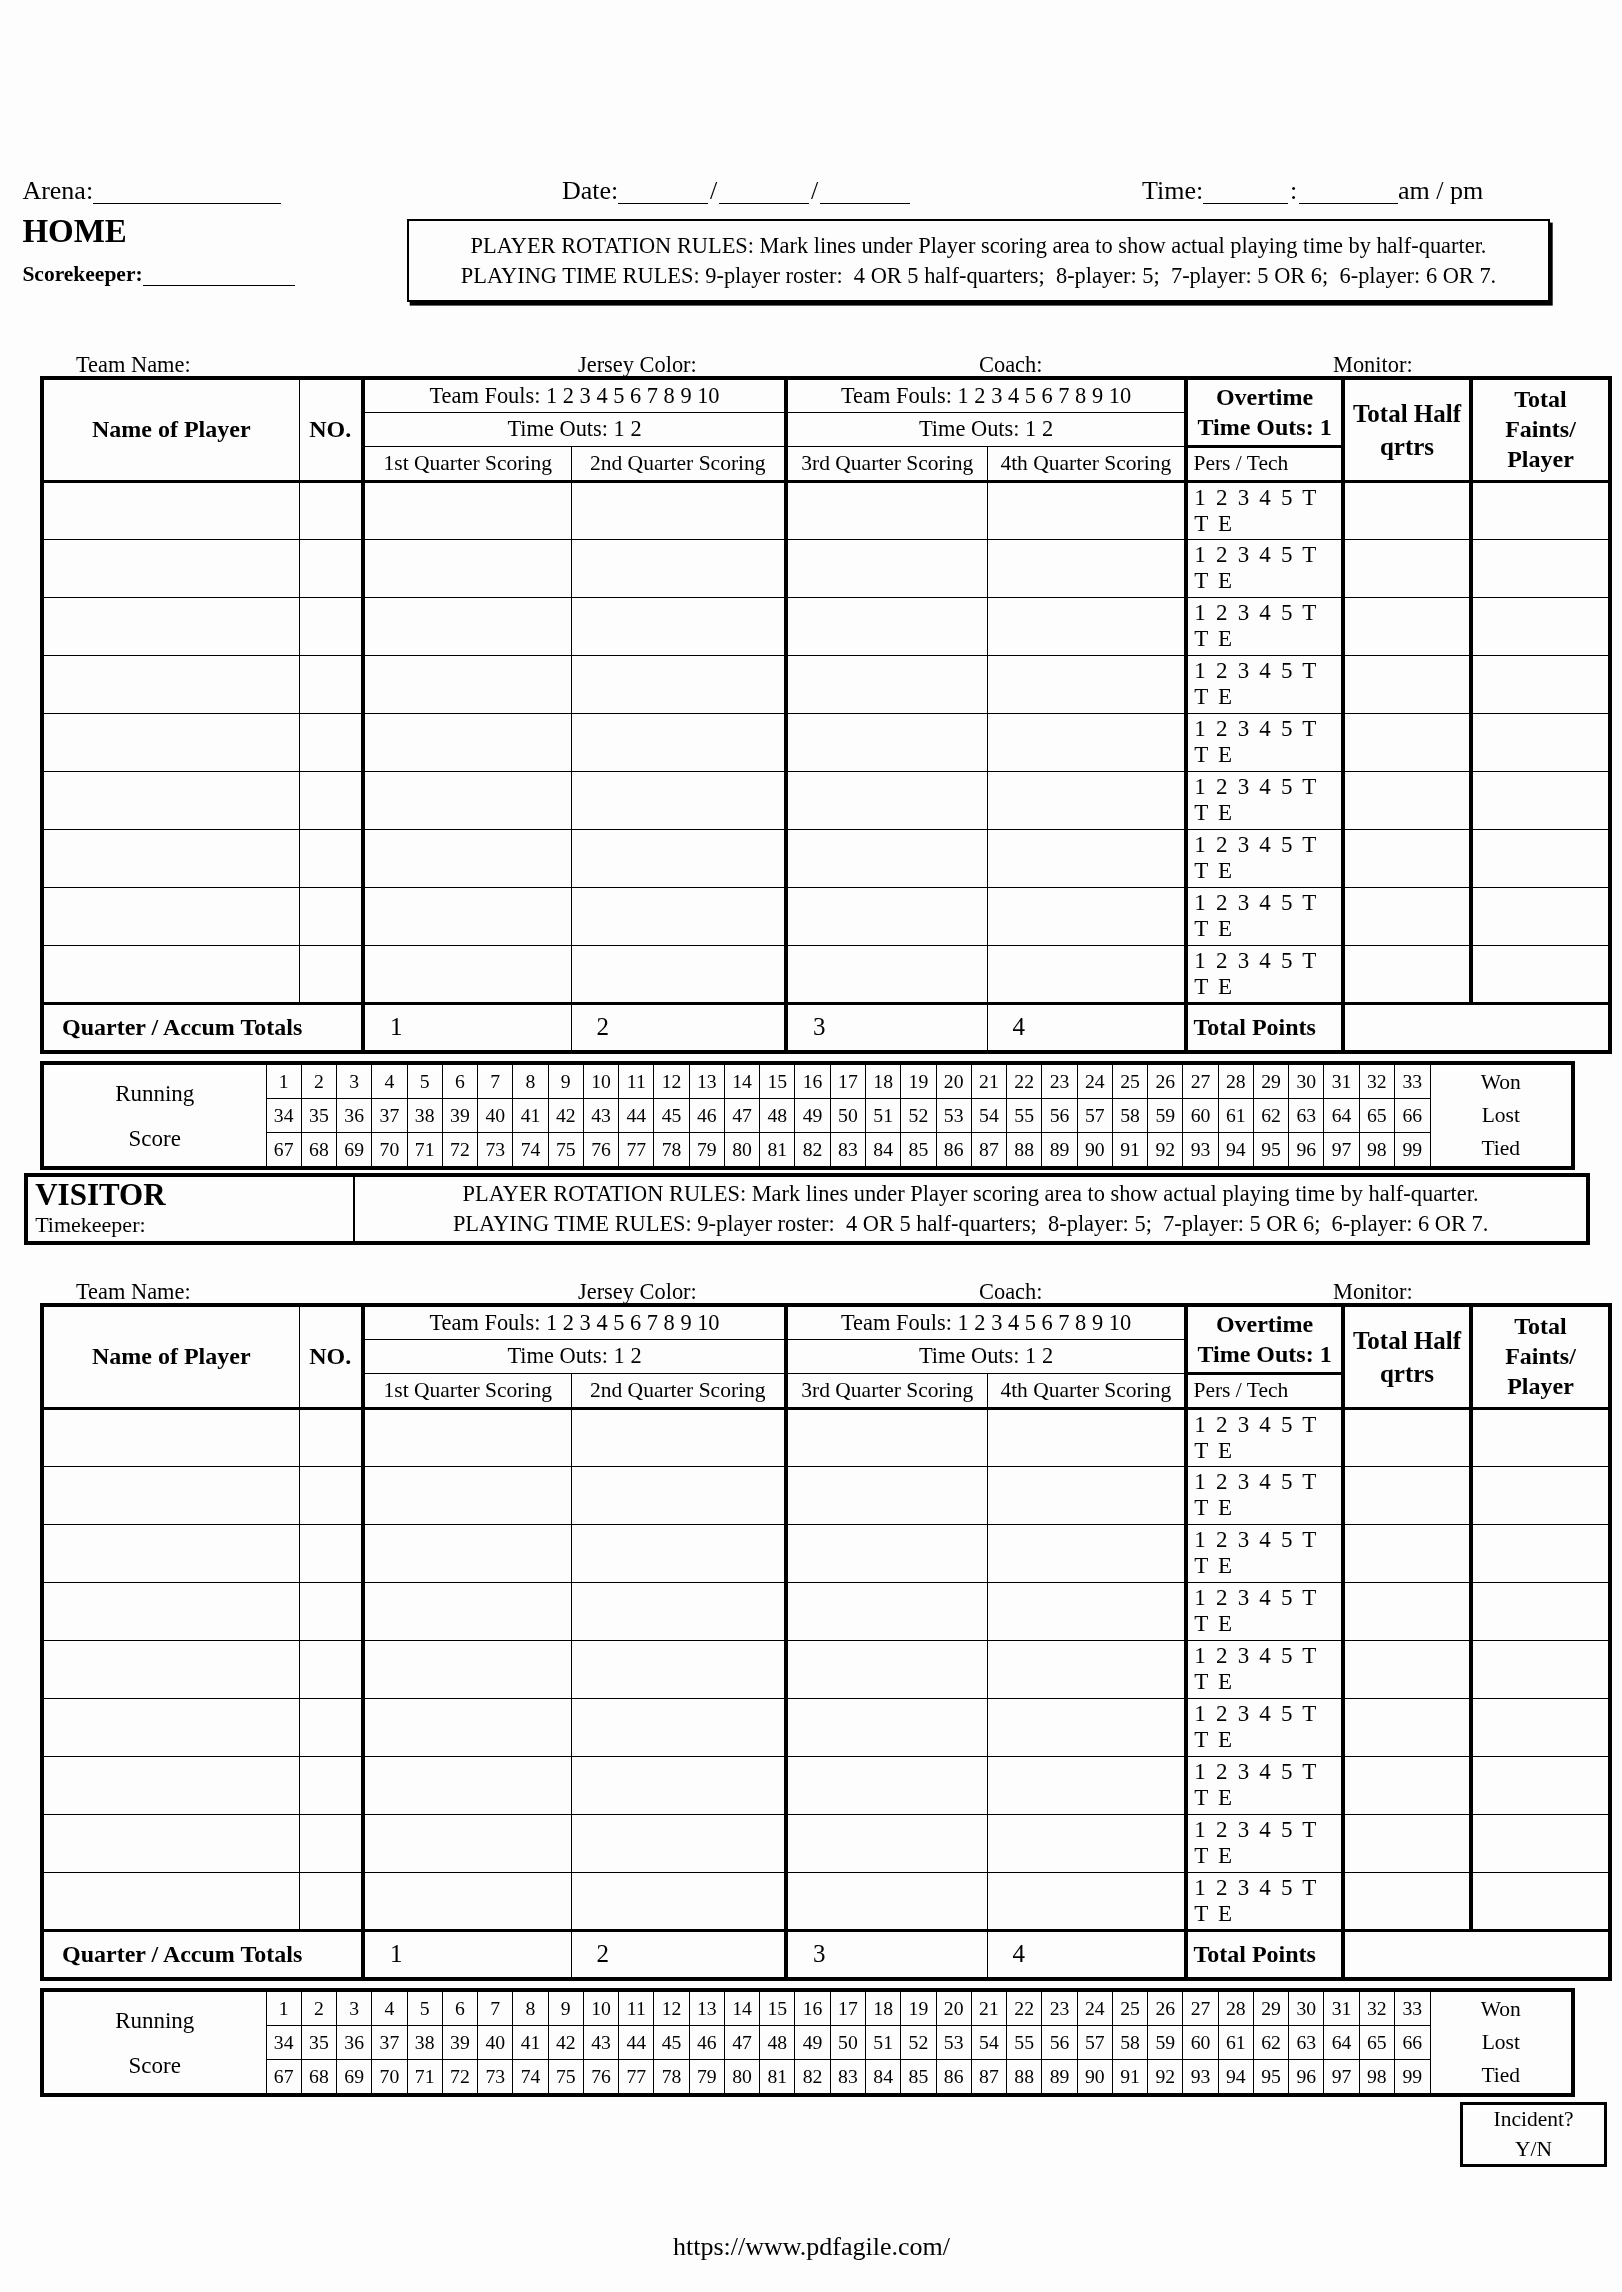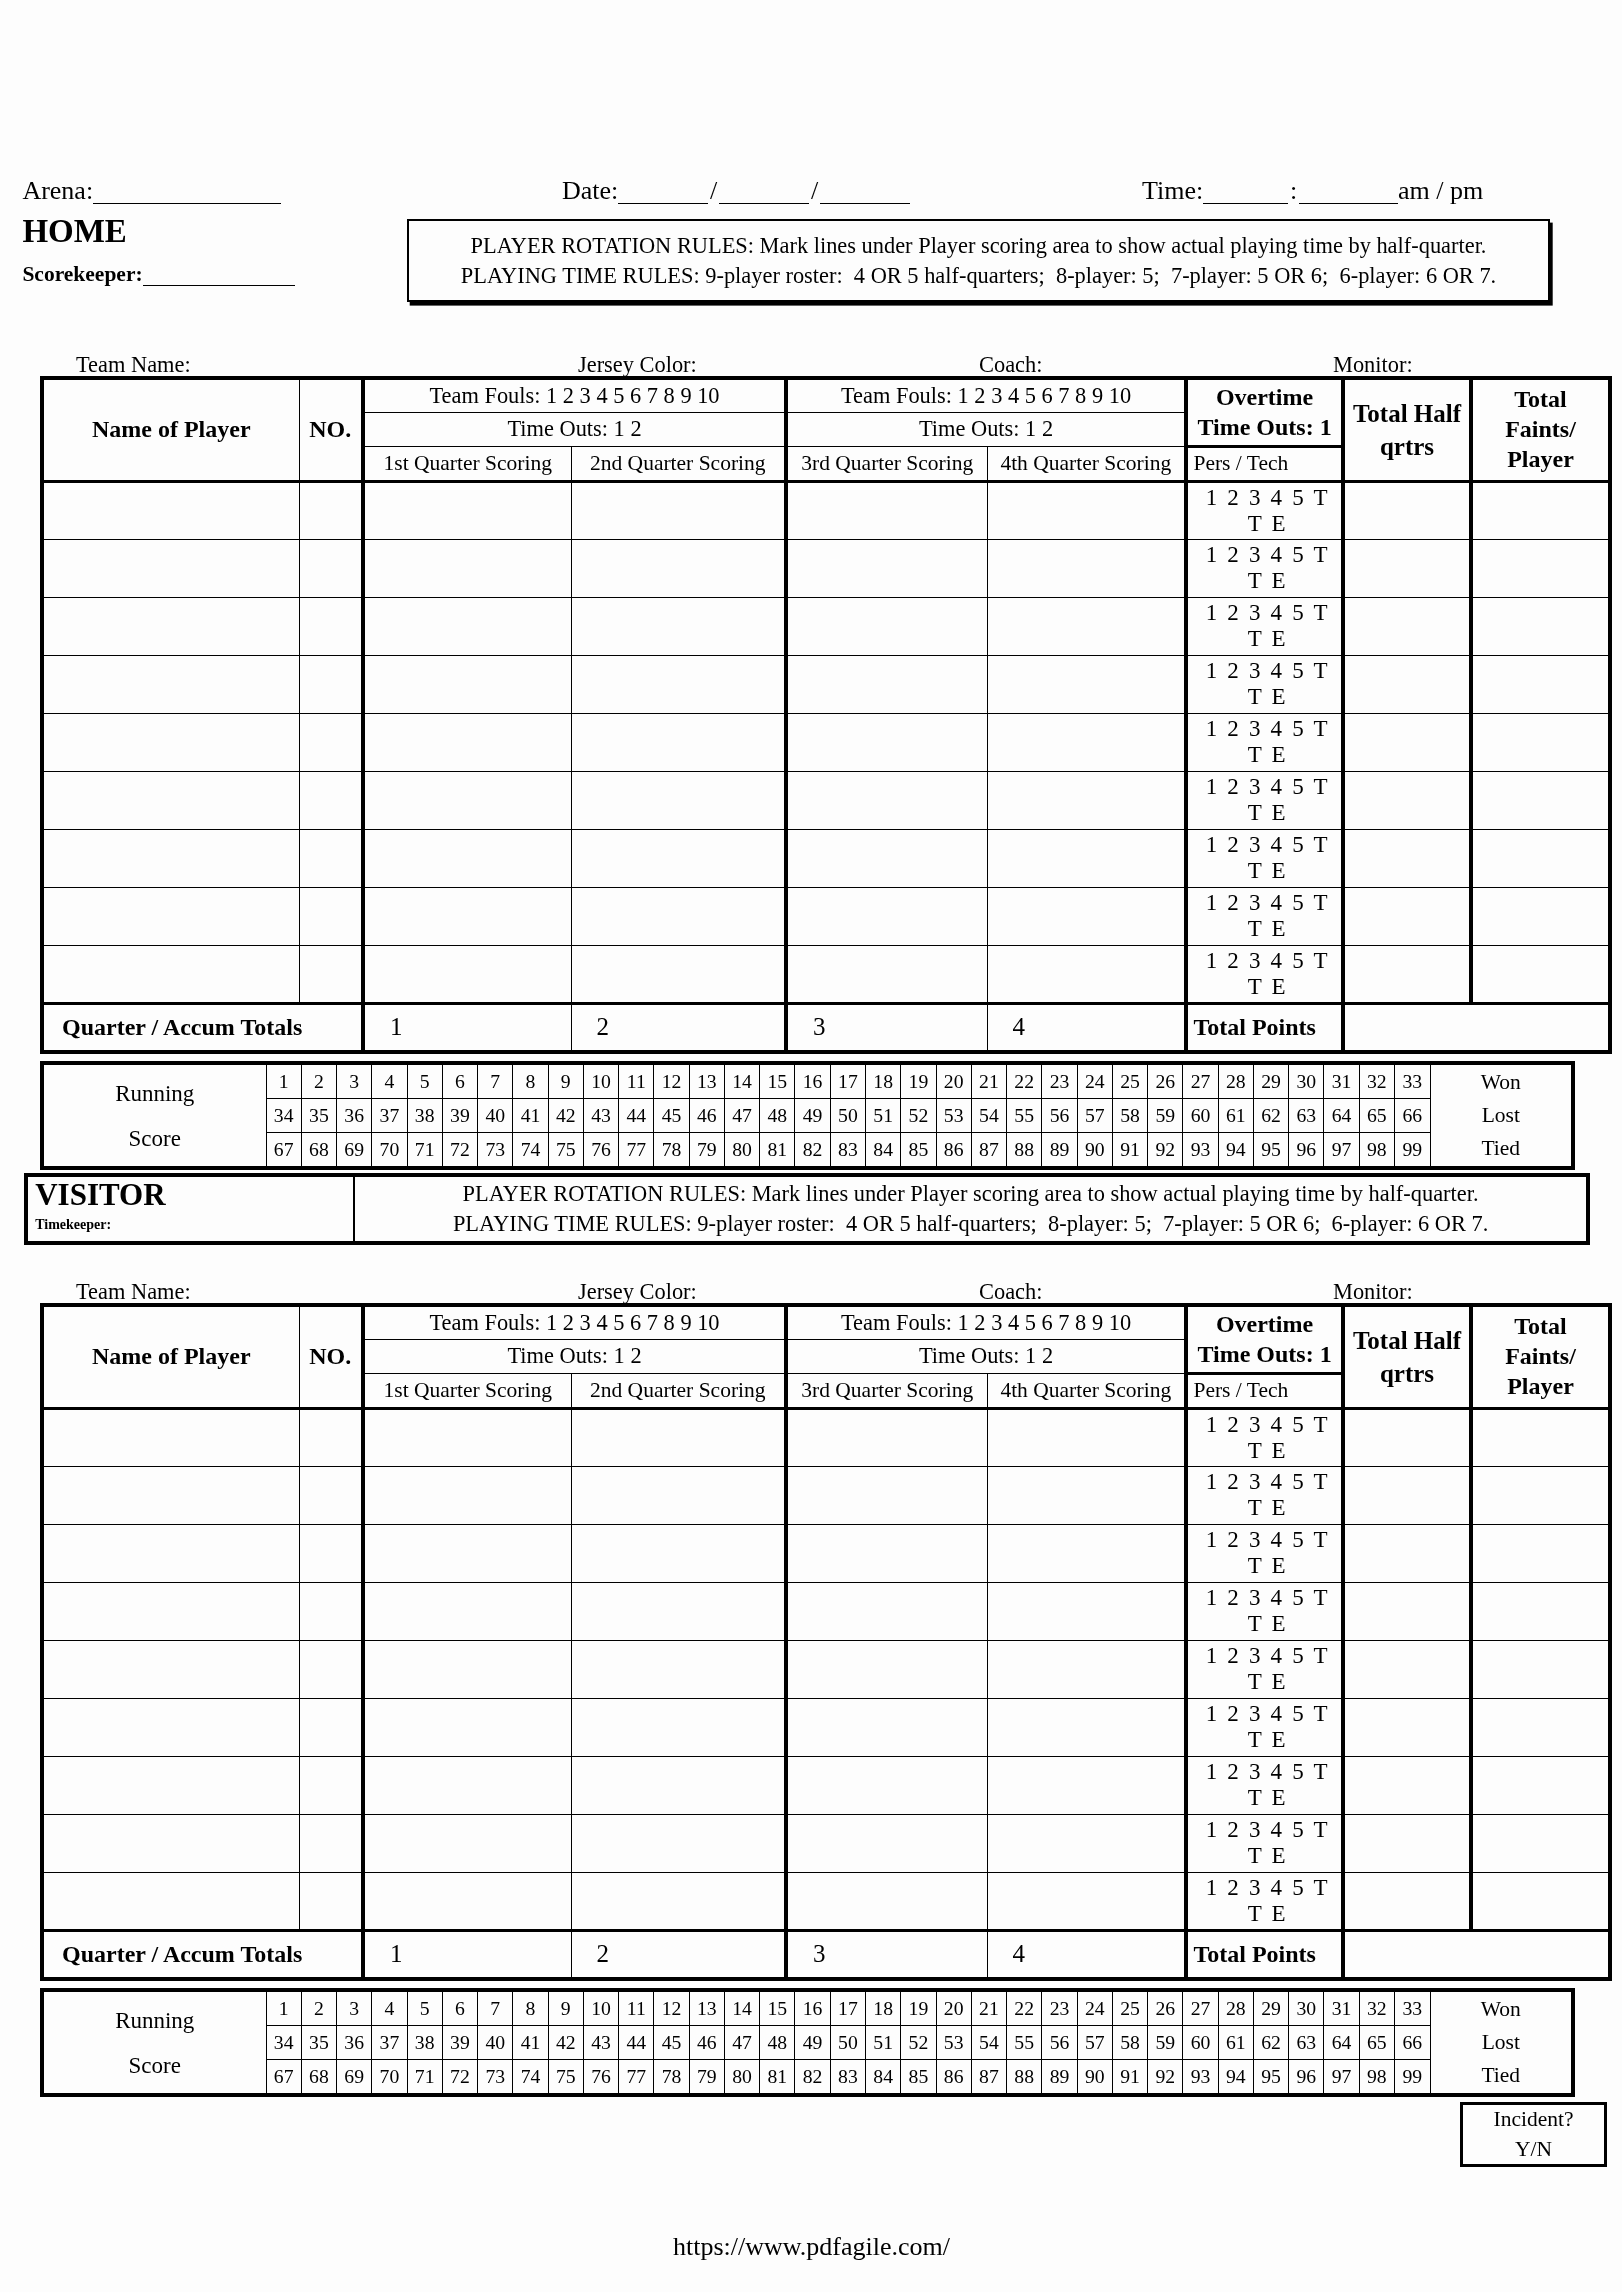--- a/index.html
+++ b/index.html
@@ -34,40 +34,40 @@
   .roster thead tr.h3 td, .roster thead th[rowspan="3"]{border-bottom-width:3.6px;}
   .roster th.name-h,.roster th.no-h{font-weight:bold; font-size:24px;}
   .roster th.tf{font-size:22.4px;}
   .roster tr.h2 td{font-size:22.4px;}
   .roster tr.h3 td{font-size:21.5px;}
   .roster th.ot-h{font-weight:bold; font-size:24px; border-bottom-width:3.6px; line-height:30px;}
   .roster th.half-h{font-weight:bold; font-size:25px; line-height:33px;}
   .roster th.faints-h{font-weight:bold; font-size:24px; line-height:29.6px;}
   .roster td.pers-h3{text-align:left; padding-left:5.4px;}
   .roster tbody tr{height:58px;}
-  .roster tbody td.pers-cell{text-align:center; padding-left:6.3px; font-size:23px; letter-spacing:2.2px;}
+  .roster tbody td.pers-cell{text-align:left; padding-left:6.3px; font-size:23px; letter-spacing:2.2px;}
   .roster tfoot tr{height:49px;}
   .roster tfoot td{border-top-width:3.6px;}
   .roster td.tot-label{font-weight:bold; font-size:24px; text-align:left; padding-left:18px;}
   .roster td.tot-q{text-align:left; padding-left:25px; font-size:25px;}
   .roster td.tot-points{font-weight:bold; font-size:24px; text-align:left; padding-left:5.4px;}
   
   table.running{position:absolute; left:40px; width:1535px; border-collapse:collapse;
     table-layout:fixed; border:4.5px solid #000;}
   .running td{border:1.8px solid #000; padding:0; text-align:center; font-size:19.7px; height:33px;}
   .running td.rs-label{font-size:23px; border-right-width:1.8px;}
   .running td.rs-label div{line-height:45px;}
   .running td.rs-result{font-size:21.5px; vertical-align:middle;}
   .running td.rs-result div{line-height:33px;}
   
   .visitor-band{position:absolute; left:24px; top:1173px; width:1558px; height:64px;
     border:4.5px solid #000; display:flex;}
   .vb-left{width:318px; border-right:2.7px solid #000; padding-left:7.2px;}
   .vb-title{font-size:31px; font-weight:bold; line-height:36px;}
-  .vb-official{font-size:14px; font-weight:bold; line-height:23px;}
+  .vb-official{font-size:22px; font-weight:normal; line-height:23px;}
   .vb-right{flex:1; display:flex; flex-direction:column; justify-content:center;
     align-items:center; font-size:22.4px; line-height:30px; text-align:center; white-space:pre-wrap;}
   
   .incident-box{position:absolute; left:1460px; top:2102px; width:141px; height:59px;
     border:3.6px solid #000; text-align:center; font-size:21.5px; line-height:29.6px;}
   .referee{position:absolute; left:125px; top:2174px; font-size:26px; white-space:nowrap;}
   .sig-line{display:inline-block; height:27px; border-bottom:2.7px solid #8a8a8a; vertical-align:-5.4px;}
   .url{position:absolute; top:2232px; left:0; width:100%; text-align:center; font-size:26px;}
 </style>
 </head>

